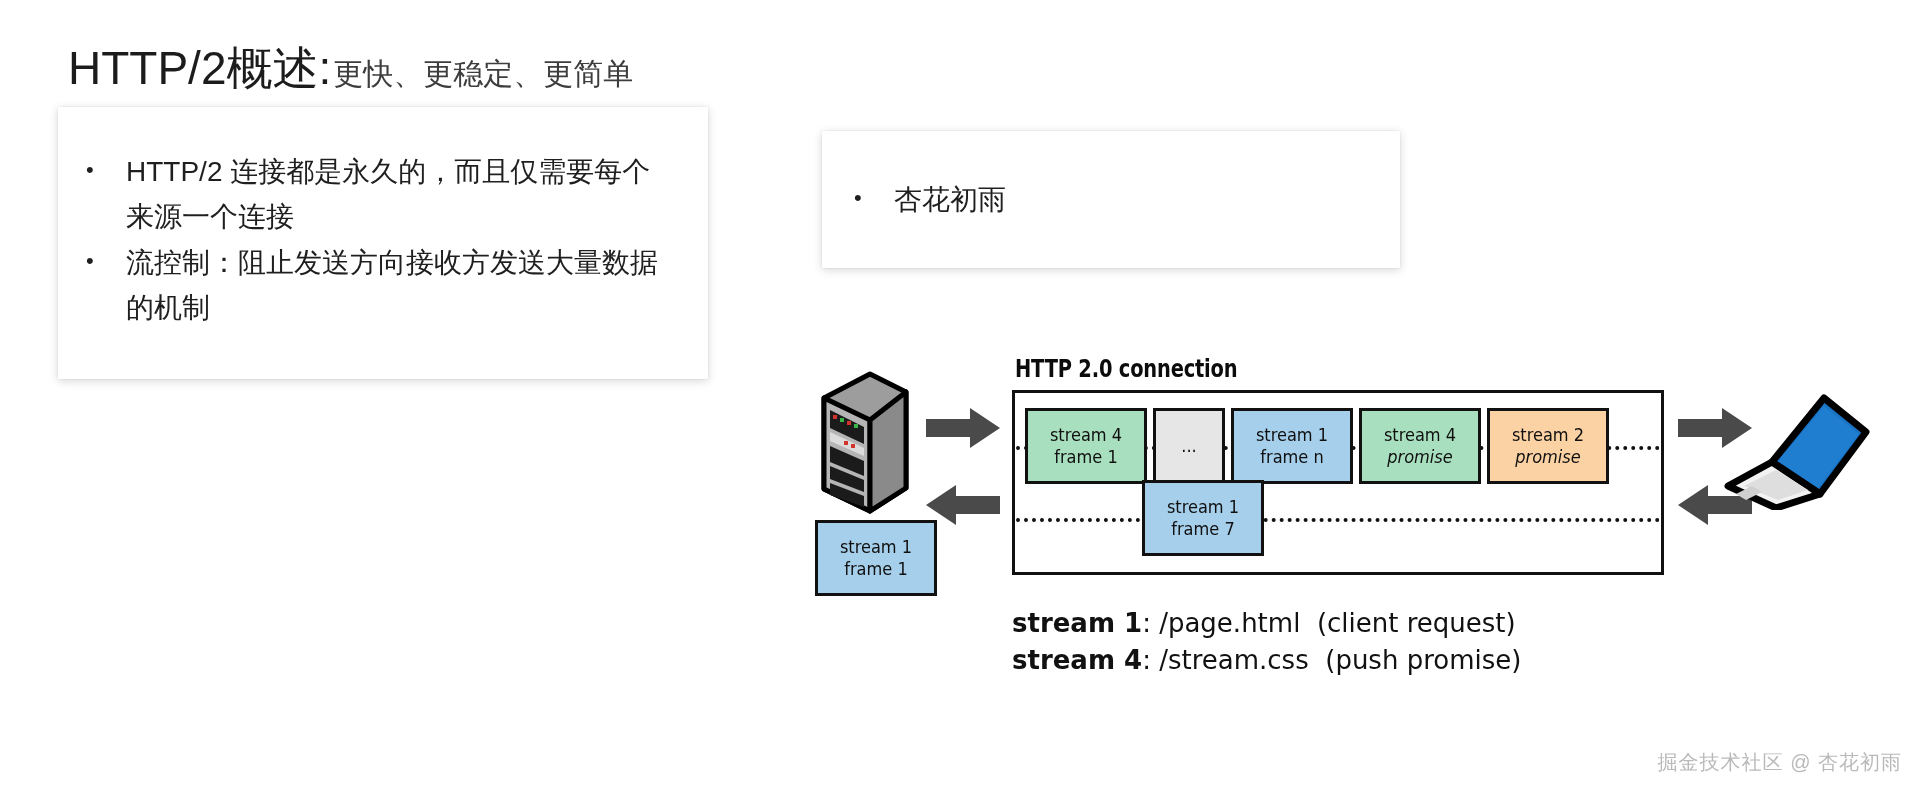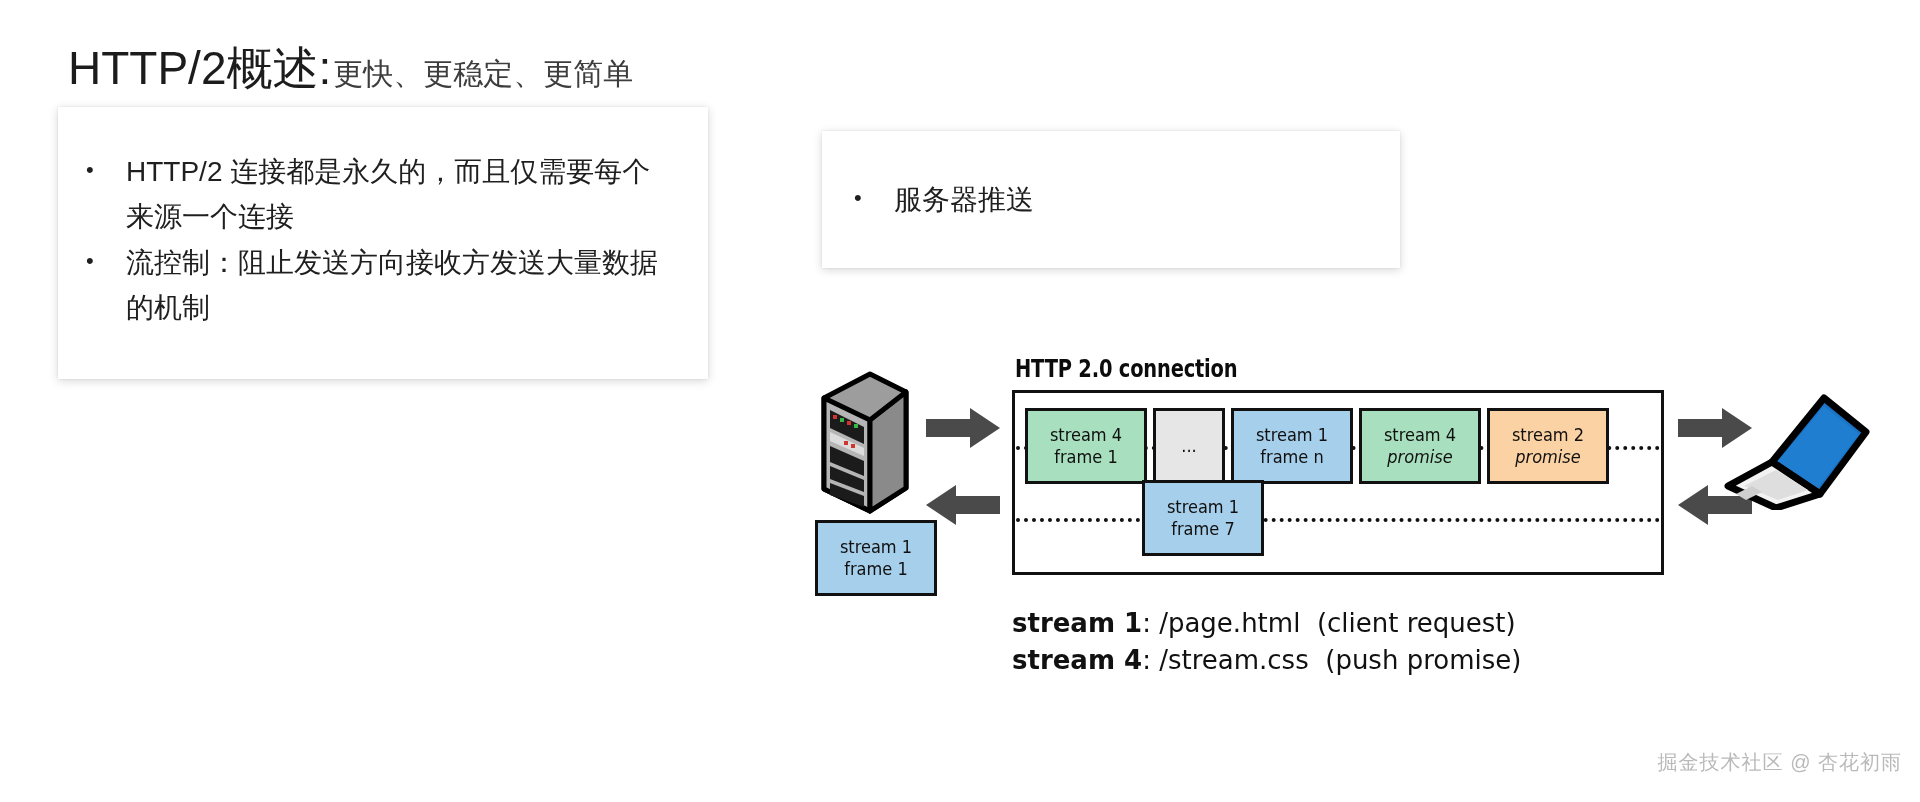--- a/index.html
+++ b/index.html
@@ -256,21 +256,21 @@
       <span class="bullet-dot">•</span>
       <span class="bullet-text">流控制：阻止发送方向接收方发送大量数据的机制</span>
     </li>
   </ul>
 </div>
 
 <div class="content-box" id="right-box">
   <ul class="bullet-list">
     <li class="bullet-item">
       <span class="bullet-dot">•</span>
-      <span class="bullet-text">服务器推送</span>
+      <span class="bullet-text">杏花初雨</span>
     </li>
   </ul>
 </div>
 
 <div id="diagram">
 
   <div id="diagram-heading">HTTP 2.0 connection</div>
 
   <svg id="server-icon" viewBox="0 0 90 145" xmlns="http://www.w3.org/2000/svg">
     <polygon points="4,28 50,4 86,22 86,118 50,141 4,119" fill="#9d9d9d" stroke="#000" stroke-width="5" stroke-linejoin="round"></polygon>

